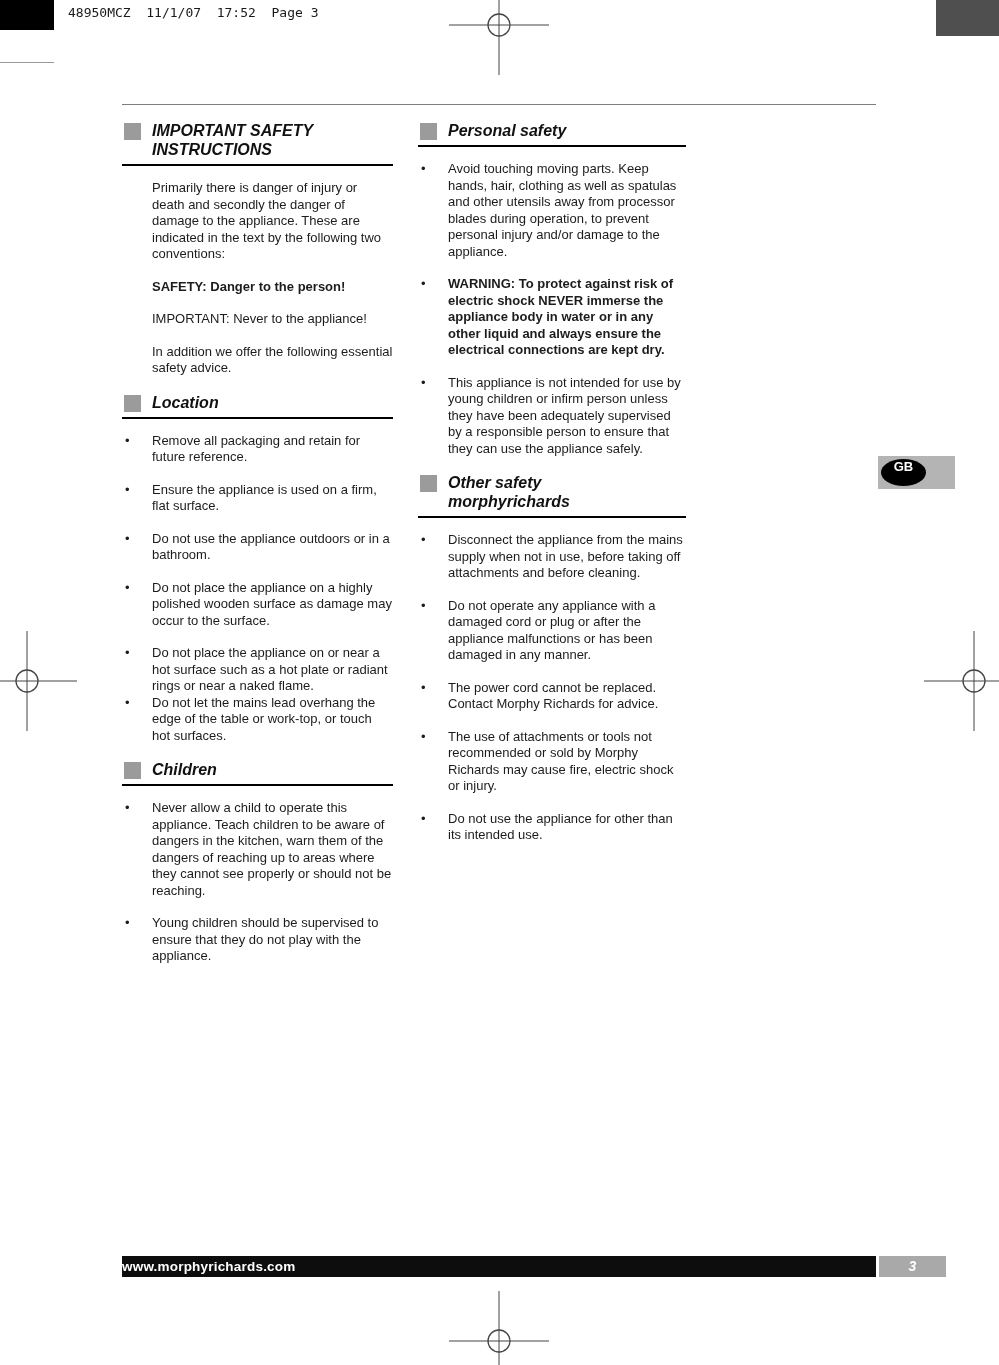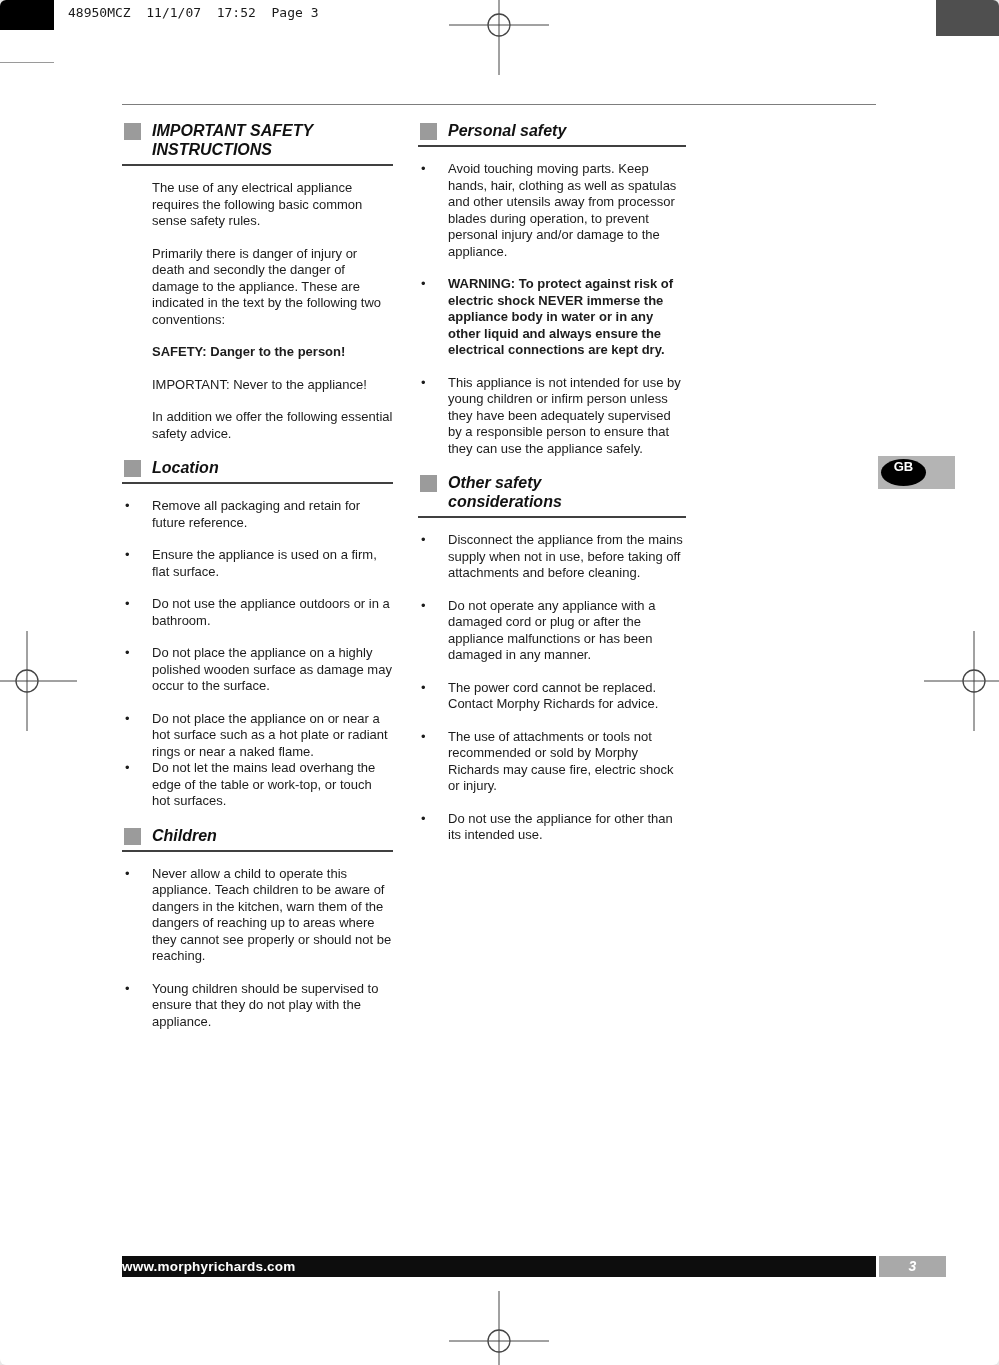--- a/index.html
+++ b/index.html
@@ -11,21 +11,20 @@
     --crop:#444;
   }
   html,body{margin:0;padding:0;background:#e8e8e8;}
   .page{
     position:relative;
     width:999px;height:1365px;
     background:#ffffff;
     overflow:hidden;
     font-family:"Liberation Sans", sans-serif;
     color:var(--ink);
-    border-radius:6px;
   }
   
   .corner-tl{position:absolute;left:0;top:0;width:54px;height:30px;background:#000;}
   .corner-hairline{position:absolute;left:0;top:62px;width:54px;height:1px;background:#9a9a9a;}
   .corner-tr{position:absolute;left:936px;top:0;width:63px;height:36px;background:#4f4f4f;}
   .slug{
     position:absolute;left:68px;top:5px;
     font-family:"DejaVu Sans Mono", monospace;
     font-size:13px;color:#1a1a1a;white-space:pre;
   }
@@ -36,21 +35,21 @@
 
   
   .col{position:absolute;top:121px;}
   .col-left{left:122px;width:271px;}
   .col-right{left:418px;width:268px;}
 
   .section{margin:0 0 14px 0;}
   .sec-head{
     position:relative;
     padding:0 0 5px 30px;
-    border-bottom:2px solid #404040;
+    border-bottom:2px solid #000000;
     margin-bottom:14px;
   }
   .sec-square{
     position:absolute;left:2px;top:2px;
     width:17px;height:17px;
     background:var(--accent-square);
   }
   .sec-title{
     margin:0;
     font-size:16px;line-height:19px;
@@ -132,21 +131,20 @@
 
   <div class="top-rule"></div>
 
   <div class="col col-left">
       <section class="section">
         <div class="sec-head">
           <span class="sec-square"></span>
           <h2 class="sec-title">IMPORTANT SAFETY
 INSTRUCTIONS</h2>
         </div>
-        <div class="block para"><span class="txt">The use of any electrical appliance requires the following basic common sense safety rules.</span></div>
         <div class="block para"><span class="txt">Primarily there is danger of injury or death and secondly the danger of damage to the appliance. These are indicated in the text by the following two conventions:</span></div>
         <div class="block para bold"><span class="txt">SAFETY: Danger to the person!</span></div>
         <div class="block para"><span class="txt">IMPORTANT: Never to the appliance!</span></div>
         <div class="block para"><span class="txt">In addition we offer the following essential safety advice.</span></div>
       </section>
       <section class="section">
         <div class="sec-head">
           <span class="sec-square"></span>
           <h2 class="sec-title">Location</h2>
         </div>
@@ -173,21 +171,21 @@
           <h2 class="sec-title">Personal safety</h2>
         </div>
         <div class="block bullet"><span class="dot">•</span><span class="txt">Avoid touching moving parts. Keep hands, hair, clothing as well as spatulas and other utensils away from processor blades during operation, to prevent personal injury and/or damage to the appliance.</span></div>
         <div class="block bullet bold"><span class="dot">•</span><span class="txt">WARNING: To protect against risk of electric shock NEVER immerse the appliance body in water or in any other liquid and always ensure the electrical connections are kept dry.</span></div>
         <div class="block bullet"><span class="dot">•</span><span class="txt">This appliance is not intended for use by young children or infirm person unless they have been adequately supervised by a responsible person to ensure that they can use the appliance safely.</span></div>
       </section>
       <section class="section">
         <div class="sec-head">
           <span class="sec-square"></span>
           <h2 class="sec-title">Other safety
-considerations</h2>
+morphyrichards</h2>
         </div>
         <div class="block bullet"><span class="dot">•</span><span class="txt">Disconnect the appliance from the mains supply when not in use, before taking off attachments and before cleaning.</span></div>
         <div class="block bullet"><span class="dot">•</span><span class="txt">Do not operate any appliance with a damaged cord or plug or after the appliance malfunctions or has been damaged in any manner.</span></div>
         <div class="block bullet"><span class="dot">•</span><span class="txt">The power cord cannot be replaced. Contact Morphy Richards for advice.</span></div>
         <div class="block bullet"><span class="dot">•</span><span class="txt">The use of attachments or tools not recommended or sold by Morphy Richards may cause fire, electric shock or injury.</span></div>
         <div class="block bullet"><span class="dot">•</span><span class="txt">Do not use the appliance for other than its intended use.</span></div>
       </section>
     </div>
 
   <div class="gb-plate">

